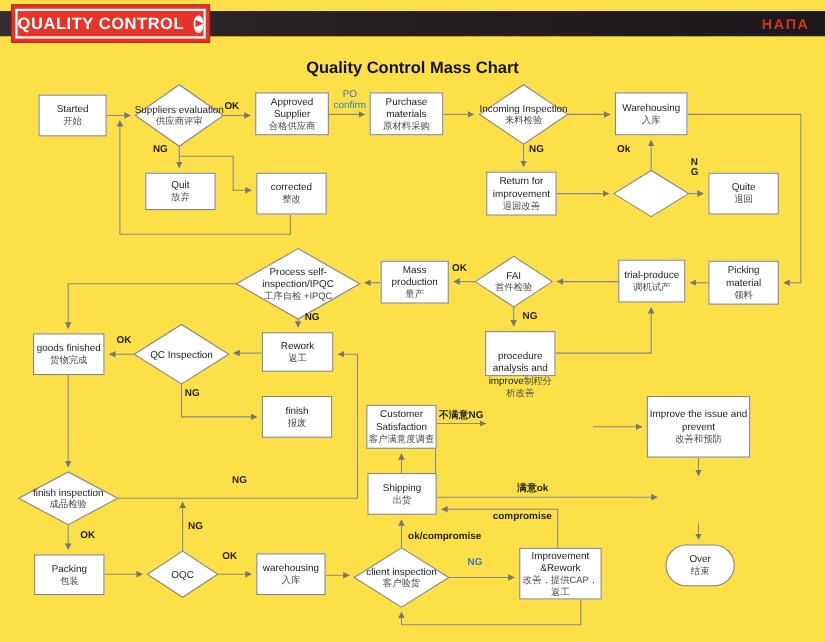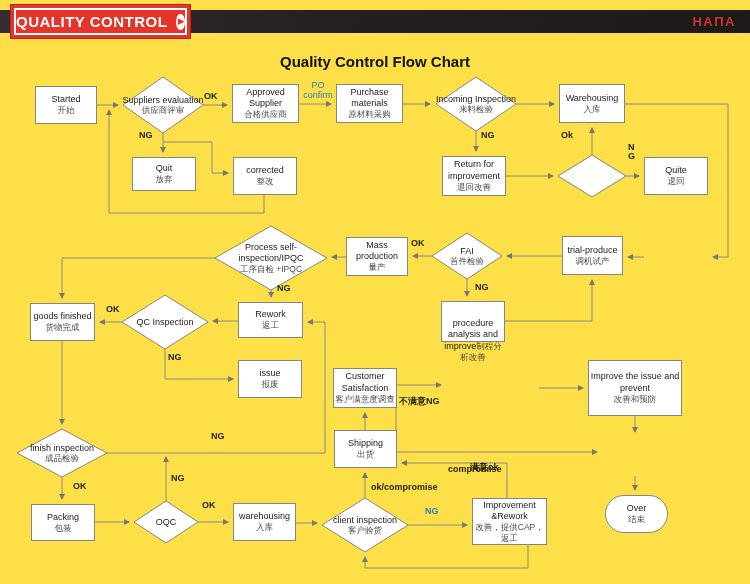--- a/index.html
+++ b/index.html
@@ -27,42 +27,42 @@
        display:flex;flex-direction:column;align-items:center;justify-content:center;
        text-align:center;font-size:9px;color:#1b1b1b;line-height:1.25;padding:1px;}
   .box .zh,.dtext .zh{color:#4a4a4a;font-size:8.5px;text-align:center;}
   .box .pre{white-space:pre-line;}
   .box.inlineflow{display:block;padding-top:16px;}
   .box.inlineflow span{display:inline;}
   .stadium{border-radius:19px;}
   .dtext{position:absolute;display:flex;flex-direction:column;align-items:center;
          justify-content:center;text-align:center;font-size:9px;color:#1b1b1b;line-height:1.2;}
   .lbl{position:absolute;font-size:9px;font-weight:bold;color:#1f1f1f;white-space:nowrap;}
-  .lbl.cjk{font-weight:bold;margin-top:24px;}
+  .lbl.cjk{font-weight:bold;}
   .lbl.blue{color:#2e80c4;}
   .lbl.stack{white-space:pre-line;line-height:1.05;}
   .polbl{position:absolute;font-size:9px;color:#2e80c4;text-align:center;line-height:1.15;}
 </style>
 </head>
 <body>
 
 <div id="stage">
 
   <div class="topbar"></div>
   <div class="badge">
     <div class="badge-inner">
       <span class="badge-label">QUALITY CONTROL</span>
       <span class="badge-circle">
           <span>▶</span>
         </span>
     </div>
   </div>
   <div class="logo">HAΠA</div>
 
-  <div class="chart-title">Quality Control Flow Chart</div>
+  <div class="chart-title">Quality Control Mass Chart</div>
 
   <svg class="wires" width="750" height="584" viewBox="0 0 750 584">
     <defs>
       <marker id="arr" markerWidth="7" markerHeight="7" refX="5" refY="3" orient="auto" markerUnits="userSpaceOnUse">
         <path d="M0,0 L6,3 L0,6 Z" fill="#777"></path>
       </marker>
     </defs>
     <g stroke="#8a8a8a" stroke-width="1" fill="none">
       <path d="M97,105 H118" marker-end="url(#arr)"></path>
       <path d="M203,105 H227" marker-end="url(#arr)"></path>
@@ -144,41 +144,45 @@
     <span class="zh">整改</span>
   </div>
   <div class="box" style="left:442px;top:156px;width:64px;height:40px">
     <span>Return for improvement</span>
     <span class="zh">退回改善</span>
   </div>
   <div class="box" style="left:644px;top:157px;width:64px;height:38px">
     <span>Quite</span>
     <span class="zh">退回</span>
   </div>
+  <div class="box" style="left:644px;top:237px;width:64px;height:40px">
+    <span>Picking material</span>
+    <span class="zh">领料</span>
+  </div>
   <div class="box" style="left:562px;top:236px;width:61px;height:39px">
     <span>trial-produce</span>
     <span class="zh">调机试产</span>
   </div>
   <div class="box" style="left:346px;top:237px;width:62px;height:39px">
     <span>Mass production</span>
     <span class="zh">量产</span>
   </div>
   <div class="box inlineflow" style="left:441px;top:301px;width:64px;height:41px">
     <span>procedure analysis and improve</span><span class="zh">制程分析改善</span>
   </div>
   <div class="box" style="left:238px;top:302px;width:65px;height:36px">
     <span>Rework</span>
     <span class="zh">返工</span>
   </div>
   <div class="box" style="left:30px;top:303px;width:65px;height:38px">
     <span>goods finished</span>
     <span class="zh">货物完成</span>
   </div>
   <div class="box" style="left:238px;top:360px;width:64px;height:38px">
-    <span>issue</span>
+    <span>finish</span>
     <span class="zh">报废</span>
   </div>
   <div class="box" style="left:333px;top:368px;width:64px;height:40px">
     <span>Customer Satisfaction</span>
     <span class="zh">客户满意度调查</span>
   </div>
   <div class="box" style="left:588px;top:360px;width:94px;height:56px">
     <span>Improve the issue and prevent</span>
     <span class="zh">改善和预防</span>
   </div>

